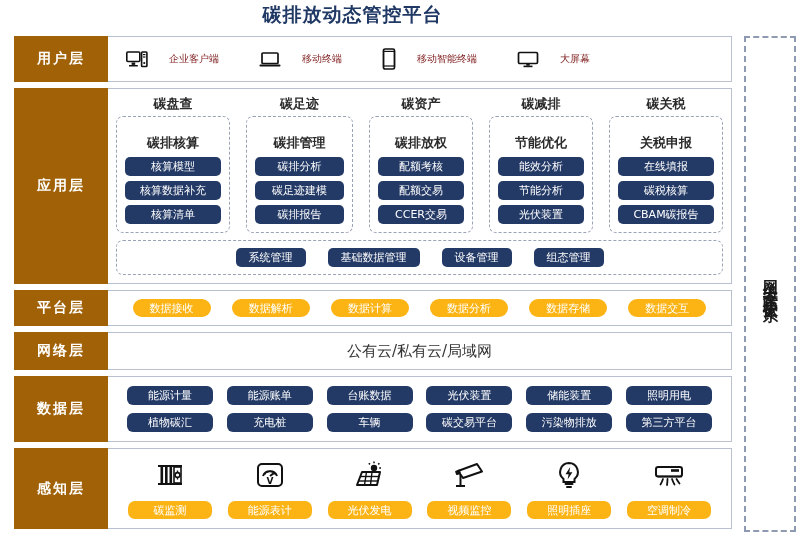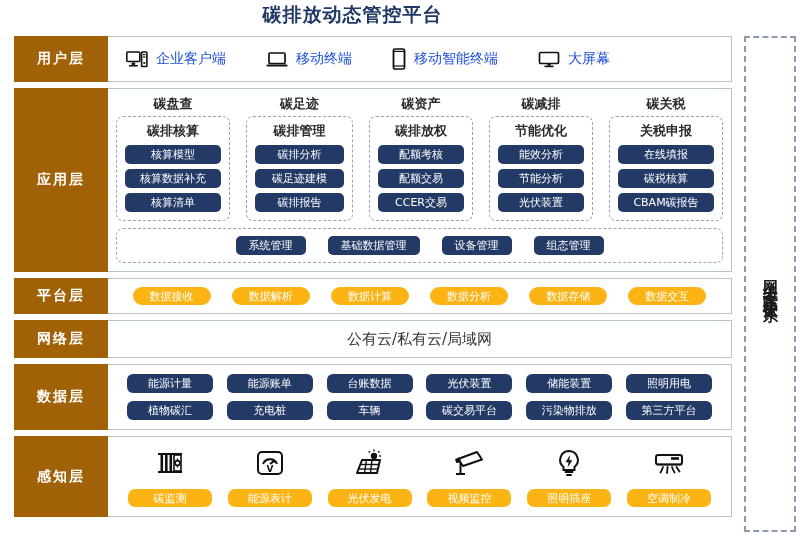--- a/index.html
+++ b/index.html
@@ -51,23 +51,23 @@
 
   
   .user-row{
     display:flex;align-items:center;
     width:100%;
     padding:0 4px 0 18px;
     box-sizing:border-box;
   }
   .user-item{
     display:flex;align-items:center;
-    gap:8px;
+    gap:21px;
     margin-right:40px;
-    font-size:14px;color:#1d4ed8;
+    font-size:10px;color:#7f1d1d;
   }
   .user-item:last-child{margin-right:0;}
   .ico{display:inline-block;line-height:0;}
 
   
   .app-body{
     display:block;
     width:100%;
     padding:6px 8px 8px 8px;
     box-sizing:border-box;
@@ -89,20 +89,21 @@
     width:100%;
     border:1px dashed #9aa3b5;
     border-radius:7px;
     padding:5px 8px 8px 8px;
     box-sizing:border-box;
     display:flex;flex-direction:column;align-items:center;
   }
   .group-sub{
     font-size:13px;font-weight:bold;color:#2b2b2b;
     margin-bottom:5px;
+    margin-top:12px;
   }
   .chip{
     display:flex;align-items:center;justify-content:center;
     background:#243a66;
     color:#ffffff;
     font-size:11px;
     border-radius:5px;
     height:19px;
     width:100%;
     max-width:96px;

